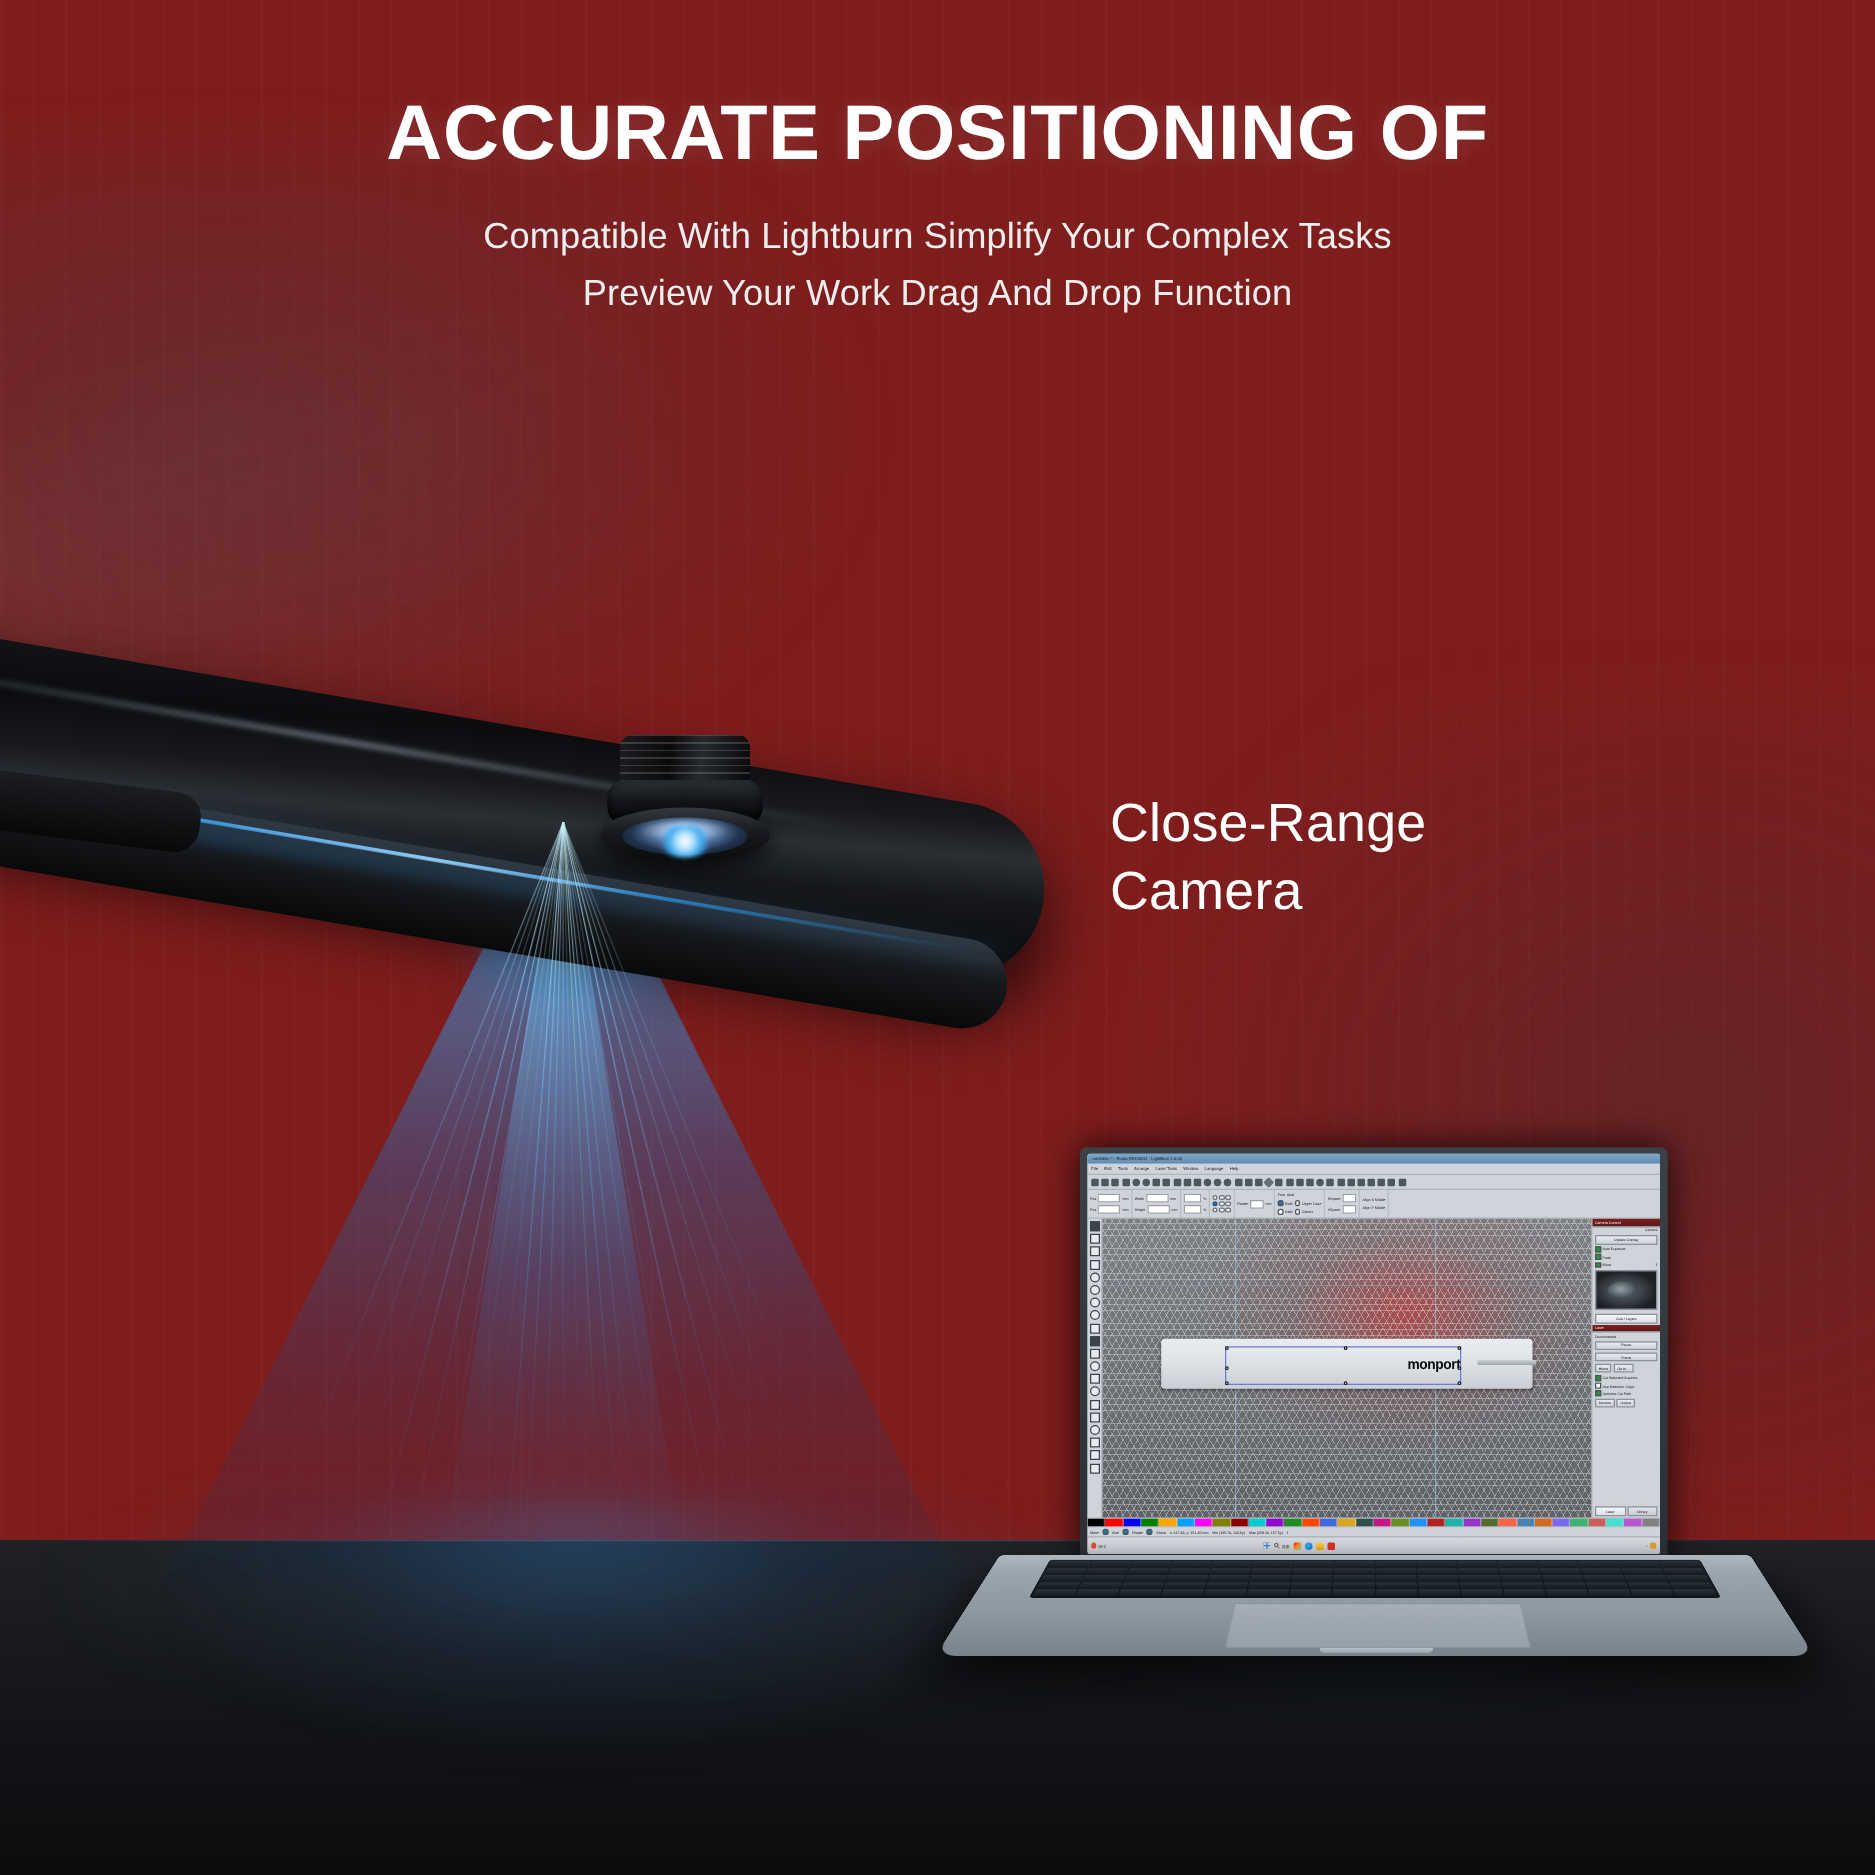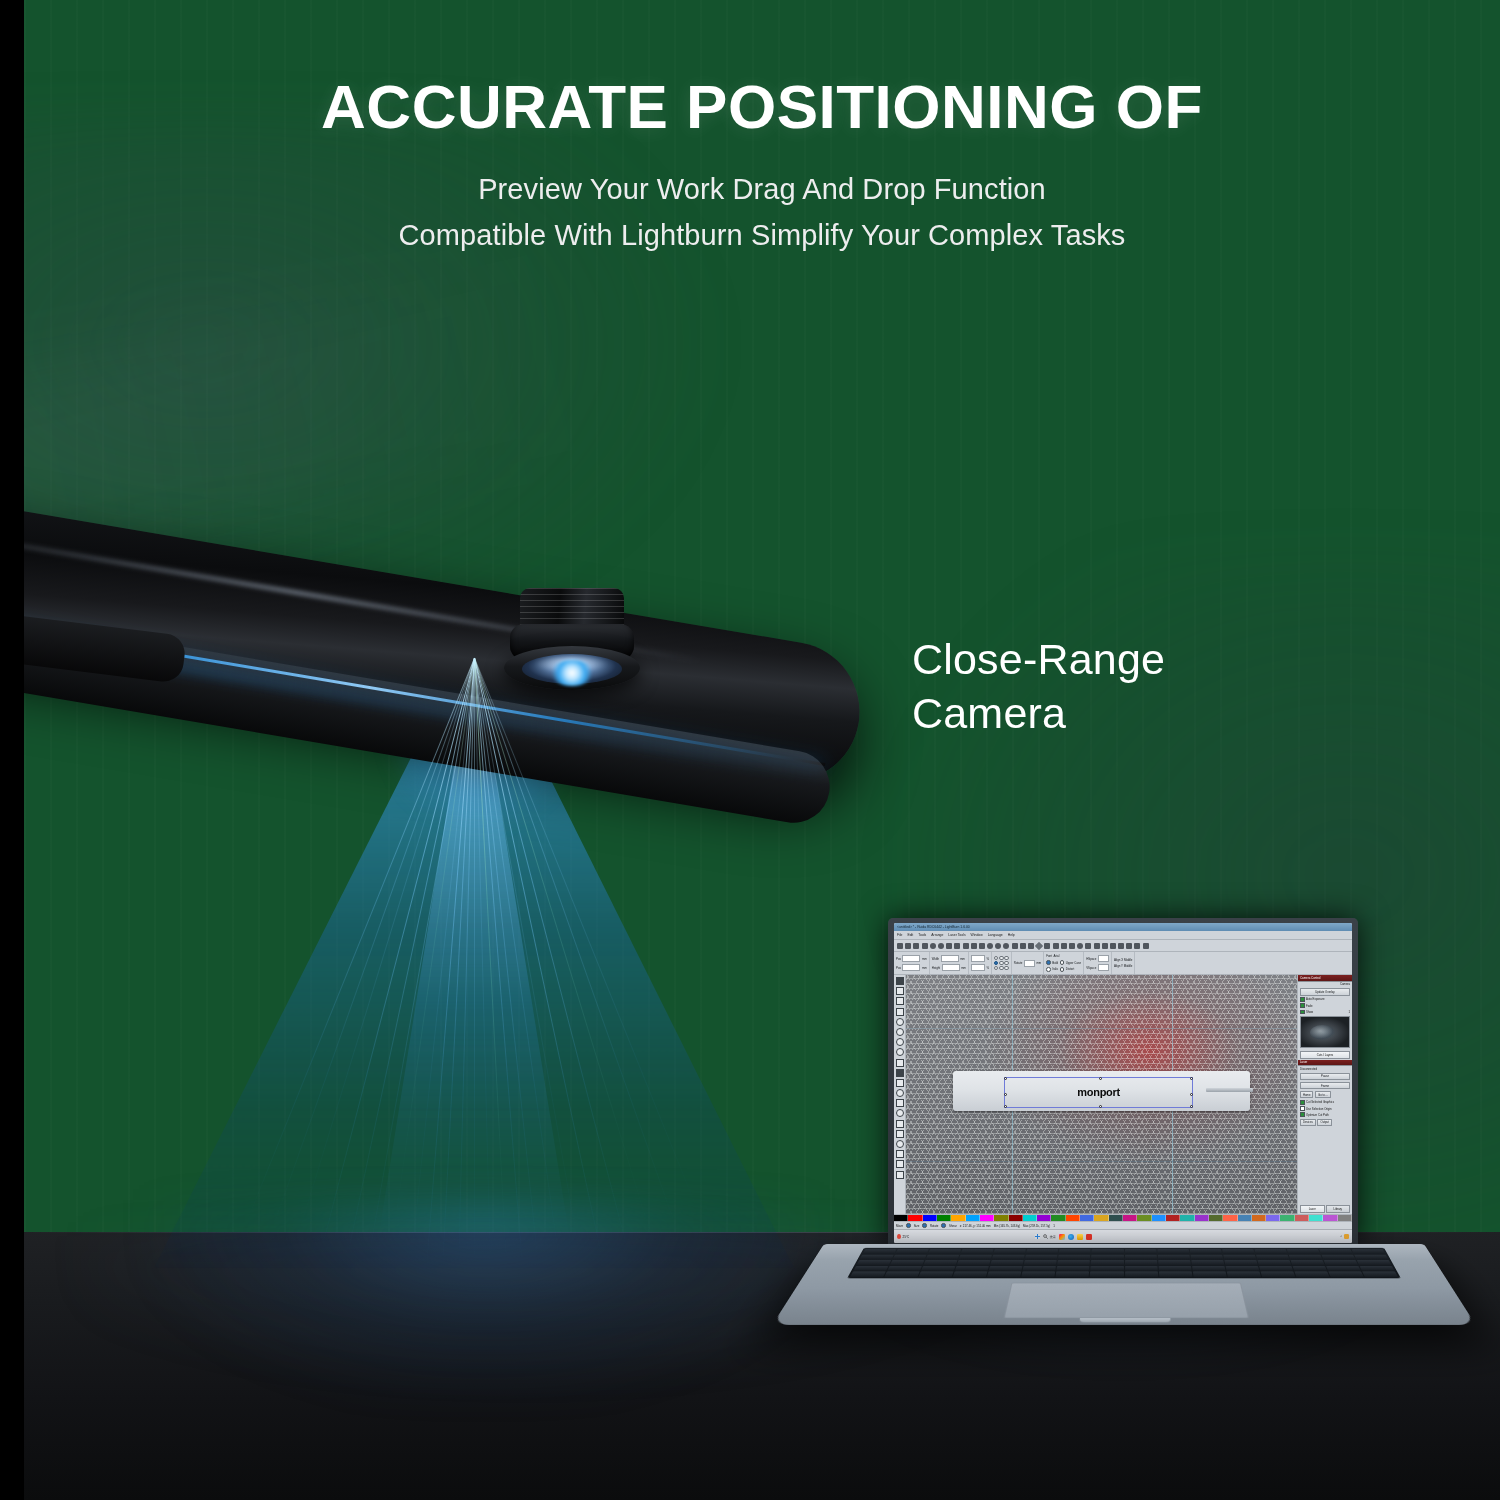--- a/index.html
+++ b/index.html
@@ -3,21 +3,21 @@
 <meta charset="utf-8">
 <style>
   html,body{margin:0;padding:0;}
   body{
     width:1500px;height:1500px;overflow:hidden;
     background:#000;
     font-family:"Liberation Sans", sans-serif;
     position:relative;
   }
   
-  #stage{position:absolute;inset:0;overflow:hidden;background:#14532d;margin-left:24px;}
+  #stage{position:absolute;inset:0;overflow:hidden;background:#7f1d1d;}
   .bg-vert{
     position:absolute;inset:0;
     background:repeating-linear-gradient(90deg,
       rgba(255,255,255,0.014) 0px, rgba(255,255,255,0.014) 2px,
       rgba(0,0,0,0) 2px, rgba(0,0,0,0) 26px);
   }
   .bg-glowtl{
     position:absolute;left:-180px;top:120px;width:900px;height:560px;
     background:radial-gradient(ellipse at 40% 40%, rgba(60,72,86,0.33), rgba(0,0,0,0) 68%);
     filter:blur(26px);
@@ -298,21 +298,21 @@
     position:absolute;left:12%;top:40%;width:76%;height:17%;
     background:linear-gradient(180deg,#e9ecef 0%, #dfe3e7 46%, #c9ced4 100%);
     border-radius:3px;box-shadow:0 1px 3px rgba(0,0,0,0.45);
   }
   .wp-tip{
     position:absolute;right:-1%;top:44%;width:16%;height:9%;
     background:linear-gradient(180deg,#cfd4da,#9aa2aa);border-radius:1px;
   }
   .monport-sel{
     position:absolute;left:25%;top:42.5%;width:48%;height:12.5%;
-    border:0.5px solid #6f7bd8;display:flex;align-items:center;justify-content:center;
+    border:0.5px solid #6f7bd8;display:flex;align-items:center;justify-content:flex-end;
   }
   .monport-text{
     font-family:"Liberation Sans", sans-serif;
     font-weight:bold;font-size:11px;color:#0a0a0a;letter-spacing:-0.3px;line-height:1;
     transform:scaleY(1.06);
   }
   .hnd{position:absolute;width:1.6px;height:1.6px;border:0.4px solid #222;border-radius:50%;background:#fff;}
   .lb-right{
     width:54px;background:#cfd4da;border-left:0.4px solid #aeb4bb;
     display:flex;flex-direction:column;font-size:2.8px;
@@ -378,22 +378,22 @@
   <div class="bg-glowtl"></div>
   <div class="bg-softband"></div>
   <div class="bg-glowr"></div>
   <div class="floor"></div>
   <div class="floor-line"></div>
   <div class="floor-sheen"></div>
 
   <div class="headline">
     <div class="h-line1">ACCURATE POSITIONING OF</div>
     <div class="sub">
+      <div class="sub-line">Compatible With Lightburn Simplify Your Complex Tasks</div>
       <div class="sub-line">Preview Your Work Drag And Drop Function</div>
-      <div class="sub-line">Compatible With Lightburn Simplify Your Complex Tasks</div>
     </div>
   </div>
 
   <div class="gantry">
     <div class="gantry-body"></div>
     <div class="gantry-under"></div>
     <div class="gantry-edge2"></div>
     <div class="gantry-edge"></div>
     <div class="gantry-spec"></div>
     <div class="gantry-tail"></div>

